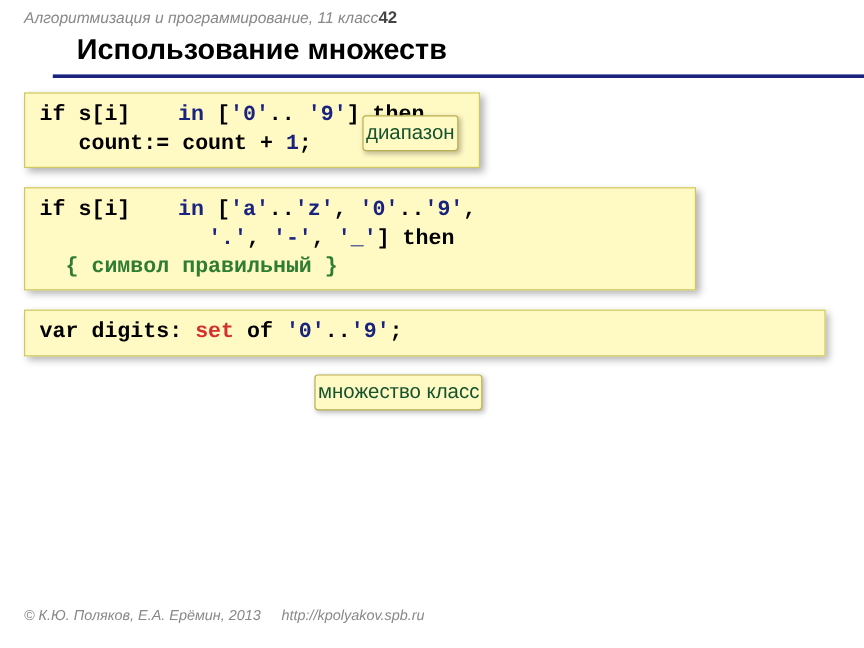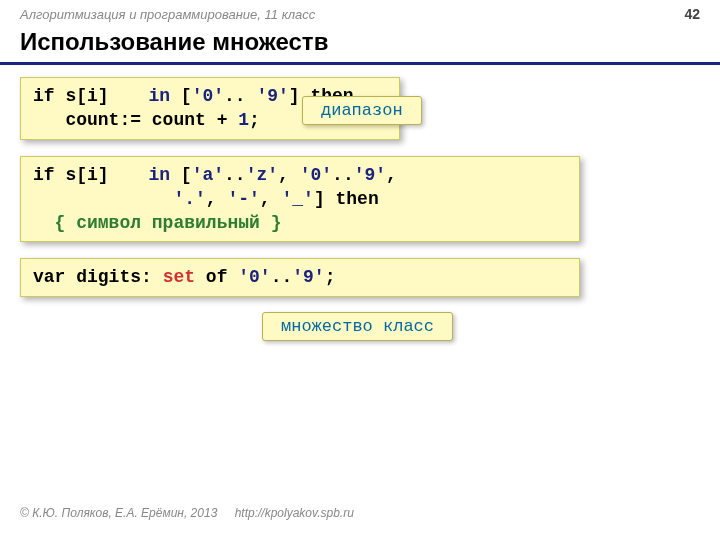--- a/index.html
+++ b/index.html
@@ -10,72 +10,72 @@
       font-family: Arial, sans-serif;
       position: relative;
       overflow: hidden;
     }
     .header {
       padding: 6px 20px 2px 20px;
       color: #888;
       font-style: italic;
       font-size: 13px;
       display: flex;
-      justify-content: space-between;
       align-items: center;
     }
     .page-num {
       font-style: normal;
       font-weight: bold;
       color: #444;
       font-size: 14px;
     }
     .title {
       font-size: 24px;
       font-weight: bold;
       color: #000;
       padding: 4px 32px 6px 20px;
       border-bottom: 3px solid #1a237e;
       margin-bottom: 12px;
+      margin-left: 44px;
     }
     .content {
       padding: 0 20px;
     }
     .code-block {
       background: #fff9c4;
       border: 1px solid #d0c860;
       box-shadow: 3px 3px 6px rgba(0,0,0,0.3);
       padding: 6px 12px;
       font-family: "Courier New", monospace;
       font-size: 18px;
       font-weight: bold;
       line-height: 1.35;
       margin-bottom: 16px;
       position: relative;
       white-space: pre;
     }
     .cb1 { width: 380px; }
     .cb2 { width: 560px; }
-    .cb3 { width: 560px; }
+    .cb3 { width: 668px; }
     .kw { color: #000; }
     .in-kw { color: #1a237e; margin-left: 29px; }
     .str { color: #1a237e; }
     .num { color: #1a237e; }
     .red { color: #d32f2f; }
     .comment { color: #2e7d32; }
     .callout {
       position: absolute;
       background: #fff9c4;
       border: 1px solid #bbb050;
       box-shadow: 2px 2px 4px rgba(0,0,0,0.25);
-      padding: 4px 18px;
+      padding: 4px 2px;
       font-size: 17px;
-      font-family: Liberation Mono, monospace;
+      font-family: Liberation Sans, sans-serif;
       font-weight: normal;
-      color: #0369a1;
+      color: #14532d;
       border-radius: 3px;
       z-index: 10;
     }
     .callout1 { left: 302px; top: 96px; }
     .callout2 { left: 262px; top: 312px; }
     .subtitle {
       color: #1a237e;
       font-size: 19px;
       margin: 6px 0 10px 0;
     }

